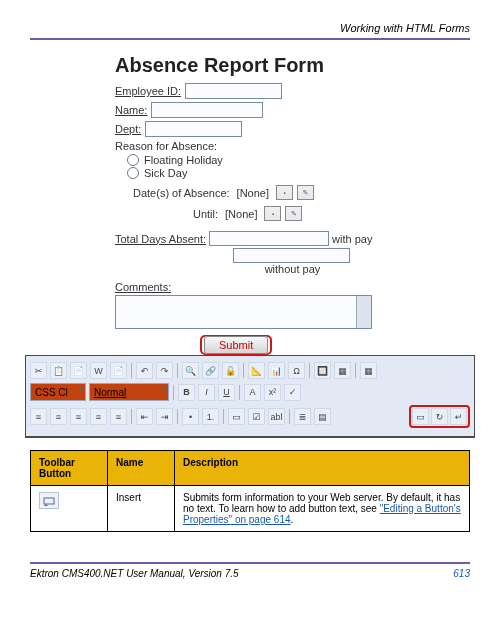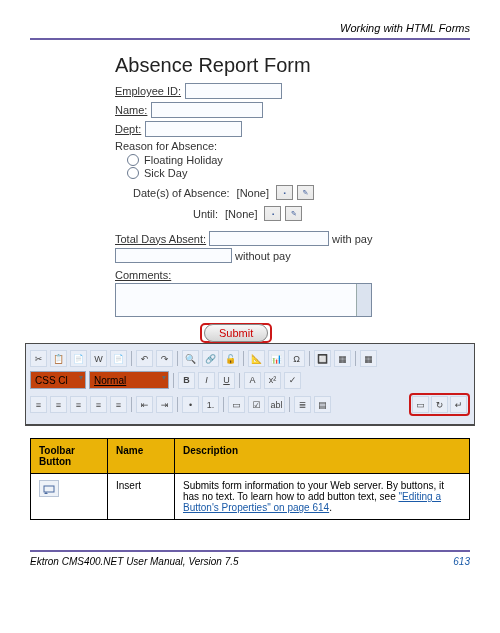--- a/index.html
+++ b/index.html
@@ -25,21 +25,21 @@
     border: none;
     border-top: 2px solid #6b5ea6;
     margin: 0 0 14px 0;
   }
   .form-area {
     margin-left: 85px;
     color: #333;
   }
   .form-title {
     font-size: 20px;
-    font-weight: 400;
+    font-weight: 700;
     color: #222;
     margin: 0 0 6px 0;
   }
   .form-row {
     display: flex;
     align-items: center;
     margin-bottom: 3px;
     font-size: 11px;
   }
   .form-label {
@@ -90,21 +90,21 @@
     font-size: 8px;
   }
   .cal-icon.mini::before { content: "▪"; color: #3a5a9a; font-size: 6px; }
   .cal-icon.hand::before { content: "✎"; color: #3a5a9a; font-size: 7px; }
   .total-row {
     display: flex; align-items: center;
     margin-top: 10px;
     font-size: 11px;
   }
   .total-row .form-input { width: 118px; margin: 0 3px; height: 13px; }
-  .pay-row2 { margin-left: 0; display: flex; align-items: center; margin-top: 2px; }
+  .pay-row2 { margin-left: 0; display: flex; align-items: center; margin-top: 2px; flex-direction: column; }
   .pay-row2 .form-input { width: 115px; height: 13px; margin-right: 3px; }
   .comments-label { font-size: 11px; margin-top: 6px; text-decoration: underline; }
   .comments-box {
     border: 1px solid #7a8aa0;
     background: #fafcff;
     width: 255px; height: 32px;
     margin-top: 2px;
     position: relative;
   }
   .comments-box::after {
@@ -124,21 +124,21 @@
     border: 2px solid #cc1818;
     border-radius: 5px;
     padding: 2px;
   }
   .submit-btn-inner {
     background: linear-gradient(#f8f8f8, #d6d6d6);
     border: 1px solid #888;
     padding: 2px 14px;
     font-size: 11px;
     color: #c00;
-    border-radius: 9px;
+    border-radius: 3px;
     margin-top: 22px;
   }
   .body-text {
     margin: 12px 0 12px 0;
     font-size: 11px;
     line-height: 1.4;
   }
   .body-text .bold { font-weight: bold; }
   .toolbar-img {
     border: 1px solid #4a4a4a;
@@ -370,21 +370,21 @@
       <td>
         <span class="insert-icon">
           <svg viewBox="0 0 12 10">
                 <rect x="1" y="2" width="10" height="6" fill="none" stroke="#4a6aa0" stroke-width="1"></rect>
                 <path d="M3 8 L1 10 L5 10 Z" fill="#4a6aa0"></path>
               </svg>
         </span>
       </td>
       <td>Insert</td>
       <td>
-        <span>Submits form information to your Web server. By buttons, it has no text. To learn how to add button text, see </span><span class="link">"Editing a Button's Properties" on page 614</span><span>.</span>
+        <span>Submits form information to your Web server. By default, it has no text. To learn how to add button text, see </span><span class="link">"Editing a Button's Properties" on page 614</span><span>.</span>
       </td>
     </tr>
   </tbody>
     </table>
 
   <div class="footer">
     <span>Ektron CMS400.NET User Manual, Version 7.5</span>
     <span class="pagenum">613</span>
   </div>
 </div>

